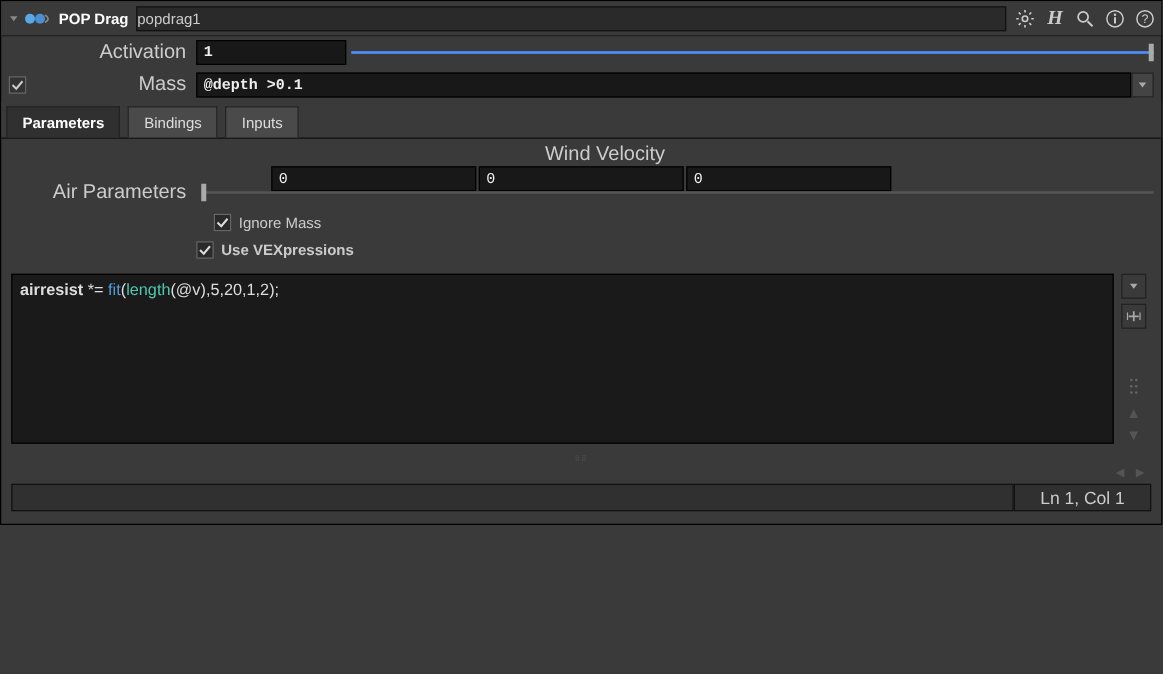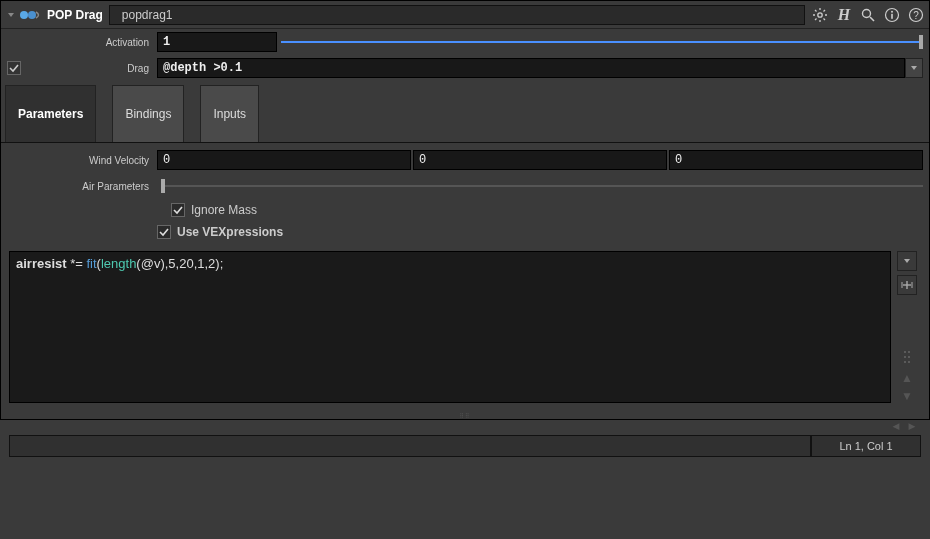--- a/index.html
+++ b/index.html
@@ -2,58 +2,58 @@
 <html><head>
 <meta charset="utf-8">
 <style>
   * { margin: 0; padding: 0; box-sizing: border-box; font-family: Arial, Helvetica, sans-serif; }
   html, body { width: 930px; height: 539px; background: #3a3a3a; color: #ccc; font-size: 12px; overflow: hidden; }
   .panel { width: 930px; height: 420px; background: #3a3a3a; border: 1px solid #000; }
   
   .hdr { height: 28px; background: #3a3a3a; display: flex; align-items: center; border-bottom: 1px solid #222; padding: 0 4px; }
   .node-icon svg { display:block; }
   .node-type { color: #fff; font-weight: bold; margin-left: 6px; margin-right: 6px; }
-  .node-name-field { flex: 1; height: 20px; background: #2a2a2a; border: 1px solid #111; color: #ccc; padding: 0 12px; font-size: 12px; }
+  .node-name-field { flex: 1; height: 20px; background: #2a2a2a; border: 1px solid #111; color: #ccc; padding: 0 0; font-size: 12px; }
   .hdr-icons { display: flex; gap: 6px; margin-left: 6px; }
   .hdr-icon { width: 18px; height: 18px; display:flex; align-items:center; justify-content:center; color:#ccc; }
   .hdr-icon svg { display:block; }
   .expand-arrow { width: 12px; color:#888; margin-left:2px; }
   
   .row { display: flex; align-items: center; height: 26px; padding: 0 6px; }
-  .label { width: 150px; text-align: right; padding-right: 8px; color: #ccc; font-size: 10px; }
+  .label { width: 150px; text-align: right; padding-right: 8px; color: #ccc; font-size: 16px; }
   .txtfld { height: 20px; background: #181818; border: 1px solid #000; color: #eee; padding: 0 5px; font-family: 'Courier New', monospace; font-size: 12px; }
   .txtfld.bold { font-weight: bold; }
   .slider { position: relative; height: 20px; flex: 1; margin-left: 4px; }
   .slider-track { position: absolute; left: 0; right: 0; top: 9px; height: 2px; background: #555; }
   .slider-track-fill { position: absolute; left: 0; top: 9px; height: 2px; background: #4a90ff; }
   .slider-thumb { position: absolute; top: 3px; width: 4px; height: 14px; background: #aaa; }
   .small-toggle { width: 14px; height: 14px; border: 1px solid #666; background: #333; margin-right: 4px; display:flex; align-items:center; justify-content:center; }
   .small-toggle svg { display:block; }
   .combo-arrow { width: 18px; height: 20px; background: #444; border:1px solid #222; display:flex; align-items:center; justify-content:center; }
   
   .tabs { display: flex; background: #3a3a3a; border-bottom: 1px solid #111; padding-left: 4px; padding-top: 4px; }
-  .tab { padding: 21px 12px; color: #ddd; background: #4a4a4a; border: 1px solid #222; border-bottom: none; margin-right: 16px; font-size: 12px; }
+  .tab { padding: 5px 12px; color: #ddd; background: #4a4a4a; border: 1px solid #222; border-bottom: none; margin-right: 6px; font-size: 12px; }
   .tab.active { background: #303030; color: #fff; font-weight: bold; }
   
   .triple { flex: 1; display: flex; gap: 2px; }
   .triple .txtfld { flex: 1; }
   
   .check { width: 14px; height: 14px; border: 1px solid #666; background: #2a2a2a; margin-right: 6px; display:flex; align-items:center; justify-content:center; }
   
   .code-wrap { margin: 8px; display: flex; }
-  .code-editor { flex: 1; height: 152px; background: #1a1a1a; border: 1px solid #000; padding: 4px 6px; font-family: 'Courier New', monospace; font-size: 13px; color: #ddd; overflow: hidden; white-space: pre; }
+  .code-editor { flex: 1; height: 136px; background: #1a1a1a; border: 1px solid #000; padding: 4px 6px; font-family: 'Courier New', monospace; font-size: 13px; color: #ddd; overflow: hidden; white-space: pre; }
   .tok-fit { color: #569cd6; }
   .tok-len { color: #4ec9b0; }
   .code-side { width: 28px; margin-left: 2px; display:flex; flex-direction:column; gap:4px; align-items:center; }
   .side-btn { width: 20px; height:20px; background:#3a3a3a; border:1px solid #222; display:flex; align-items:center; justify-content:center; color:#888; }
   .drag-handle { height:8px; display:flex; align-items:center; justify-content:center; color:#555; font-size:6px; letter-spacing:1px; }
   
   .status-wrap { margin: 0 8px 8px 8px; display:flex; }
   .status-left { flex:1; height:22px; background:#303030; border:1px solid #111; }
-  .status-right { width:110px; height:22px; background:#303030; border:1px solid #111; display:flex; align-items:center; justify-content:center; color:#ccc; font-size:11px; }
+  .status-right { width:110px; height:22px; background:#303030; border:1px solid #111; display:flex; align-items:center; justify-content:center; color:#ccc; font-size:14px; }
   .scroll-arrows { display:flex; gap:2px; justify-content:flex-end; margin:2px 10px 2px 0; }
   .scroll-arrows .sa { width:14px; height:12px; color:#555; font-size:9px; text-align:center; }
 </style>
 </head>
 <body>
 
 <div class="panel">
 
   <div class="hdr">
     <span class="expand-arrow">
@@ -118,36 +118,36 @@
       <div class="slider-thumb" style="right:0;"></div>
     </div>
   </div>
 
   <div class="row">
     <span class="small-toggle">
        <svg width="10" height="10" viewBox="0 0 10 10">
           <path d="M1 5 L4 8 L9 2" stroke="#ccc" stroke-width="1.6" fill="none"></path>
         </svg>
     </span>
-    <div class="label" style="width:132px;">Drag</div>
+    <div class="label" style="width:132px;">Mass</div>
     <input class="txtfld bold" style="flex: 1 1 0%; font-family: &quot;Courier New&quot;, monospace;" value="@depth &gt;0.1">
     <div class="combo-arrow">
       <svg width="8" height="8" viewBox="0 0 8 8">
           <path d="M1 2 L4 6 L7 2 Z" fill="#aaa"></path>
         </svg>
     </div>
   </div>
 
   <div class="tabs">
     <div class="tab active">Parameters</div>
     <div class="tab">Bindings</div>
     <div class="tab">Inputs</div>
   </div>
 
-  <div class="row" style="margin-top:4px;">
+  <div class="row" style="margin-top:4px;flex-direction:column;">
     <div class="label">Wind Velocity</div>
     <div class="triple">
       <input class="txtfld" value="0" style="">
       <input class="txtfld" value="0" style="">
       <input class="txtfld" value="0" style="">
     </div>
   </div>
 
   <div class="row">
     <div class="label">Air Parameters</div>

